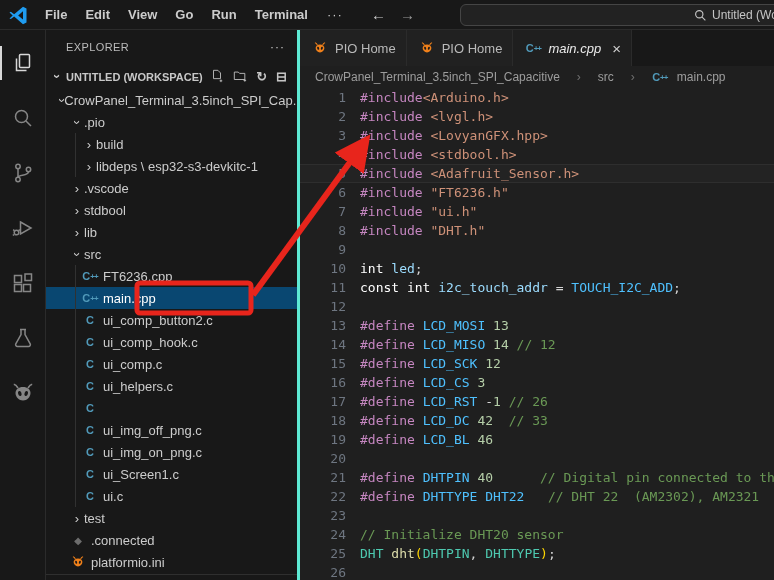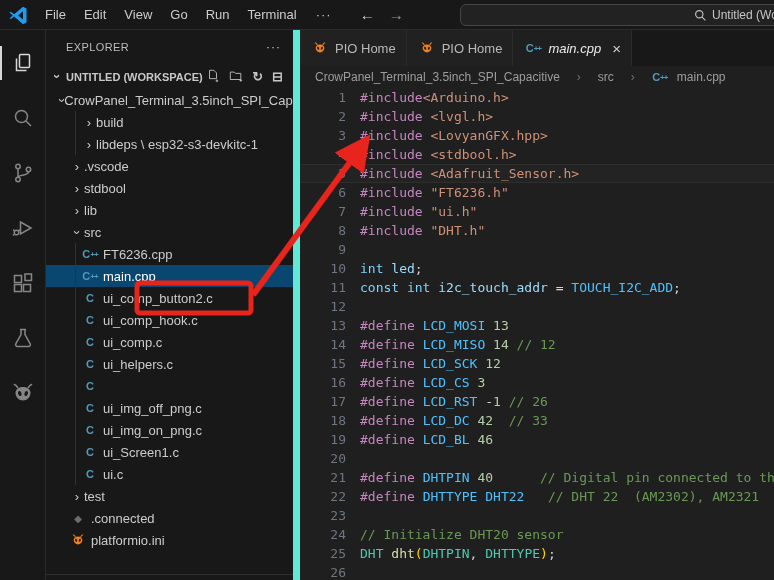--- a/index.html
+++ b/index.html
@@ -4,21 +4,21 @@
 <style>
   * { box-sizing: border-box; margin: 0; padding: 0; }
   html,body { width:774px; height:580px; overflow:hidden; background:#1f1f1f;
     font-family:"Liberation Sans", sans-serif; }
   .app { position:relative; width:774px; height:580px; }
 
   
   .titlebar { height:30px; background:#181818; display:flex; align-items:center;
     border-bottom:1px solid #2b2b2b; position:relative; z-index:5; }
   .vscode-logo { width:20px; height:20px; margin:0 8px 0 8px; flex-shrink:0; }
-  .menubar { display:flex; align-items:flex-start; }
+  .menubar { display:flex; align-items:flex-start;font-weight:bold; }
   .menu-item { color:#cccccc; font-size:13px; padding:0 9px; height:30px; line-height:30px; cursor:default; }
   .menu-more { color:#cccccc; font-size:13px; padding:0 10px; letter-spacing:1px; }
   .nav-arrows { display:flex; align-items:center; margin-left:18px; gap:14px; }
   .nav-arrow { font-size:15px; color:#cccccc; }
   .nav-arrow.fwd { color:#9a9a9a; }
   .command-center { position:absolute; left:460px; top:4px; width:345px; height:22px;
     background:#222222; border:1px solid #454545; border-radius:6px; display:flex;
     align-items:center; }
   .cc-inner { position:absolute; left:233px; top:0; height:20px; display:flex; align-items:center;
     gap:5px; color:#c5c5c5; font-size:12px; white-space:nowrap; }
@@ -27,21 +27,21 @@
   .main { display:flex; height:550px; }
   .activitybar { width:46px; background:#181818; border-right:1px solid #2b2b2b;
     display:flex; flex-direction:column; align-items:center; padding-top:8px; flex-shrink:0; }
   .ab-item { width:46px; height:50px; display:flex; align-items:center; justify-content:center;
     color:#868686; position:relative; margin-bottom:5px; }
   .ab-item svg { width:24px; height:24px; }
   .ab-item.active { color:#d7d7d7; }
   .ab-item.active::before { content:""; position:absolute; left:0; top:8px; bottom:8px; width:2px; background:#d7d7d7; }
 
   
-  .sidebar { width:254px; background:#181818; border-right:7px solid #5eead4;
+  .sidebar { width:254px; background:#181818; border-right:3px solid #5eead4;
     position:relative; overflow:hidden; flex-shrink:0; }
   .side-header { height:34px; display:flex; align-items:center; padding:0 12px 0 20px;
     font-size:11px; color:#bbbbbb; letter-spacing:0.4px; }
   .side-header .more { margin-left:auto; color:#cccccc; letter-spacing:1px; font-size:12px; }
   .ws-row { height:25px; display:flex; align-items:center; padding-left:4px;
     font-size:11px; font-weight:bold; color:#c8c8c8; }
   .ws-row .chev { margin-right:2px; }
   .ws-actions { margin-left:auto; display:flex; align-items:center; gap:9px; padding-right:10px; color:#c5c5c5; }
   .ws-actions svg { width:14px; height:14px; }
   .ws-actions .txt-ico { font-size:13px; line-height:14px; }
@@ -79,21 +79,21 @@
   .bc-item { display:flex; align-items:center; gap:4px; }
 
   .code { flex:1; overflow:hidden; font-family:"DejaVu Sans Mono","Liberation Mono",monospace;
     font-size:13px; line-height:19px; }
   .code-line { height:19px; display:flex; white-space:pre; }
   .code-line.active { background:#232323; box-shadow:inset 0 1px 0 #2e2e2e, inset 0 -1px 0 #2e2e2e; }
   .ln { width:46px; text-align:right; color:#6e7681; flex-shrink:0; }
   .lc { padding-left:14px; }
   .tk-pp  { color:#C586C0; }
   .tk-str { color:#CE9178; }
-  .tk-kw  { color:#7dd3fc; }
+  .tk-kw  { color:#ffffff; }
   .tk-var { color:#9CDCFE; }
   .tk-mac { color:#4FC1FF; }
   .tk-num { color:#B5CEA8; }
   .tk-com { color:#6A9955; }
   .tk-pl  { color:#D4D4D4; }
   .tk-type{ color:#4EC9B0; }
   .tk-fn  { color:#DCDCAA; }
   .tk-gold{ color:#FFD700; }
 
   
@@ -206,20 +206,24 @@
                 <path d="M13.5 12.5 v3 M12 14 h3" transform="translate(0,-1)"></path>
               </svg></span>
             <span class="txt-ico">↻</span>
             <span class="txt-ico">⊟</span>
           </span>
       </div>
       <div class="tree" id="tree">
           <div class="tree-row lv0">
             <span class="chev open">›</span>
             <span>CrowPanel_Terminal_3.5inch_SPI_Cap...</span>
+          </div>
+          <div class="tree-row lv1">
+            <span class="chev open">›</span>
+            <span>.pio</span>
           </div>
           <div class="tree-row lv2">
             <span class="chev">›</span>
             <span>build</span>
           </div>
           <div class="tree-row lv2">
             <span class="chev">›</span>
             <span>libdeps \ esp32-s3-devkitc-1</span>
           </div>
           <div class="tree-row lv1">

